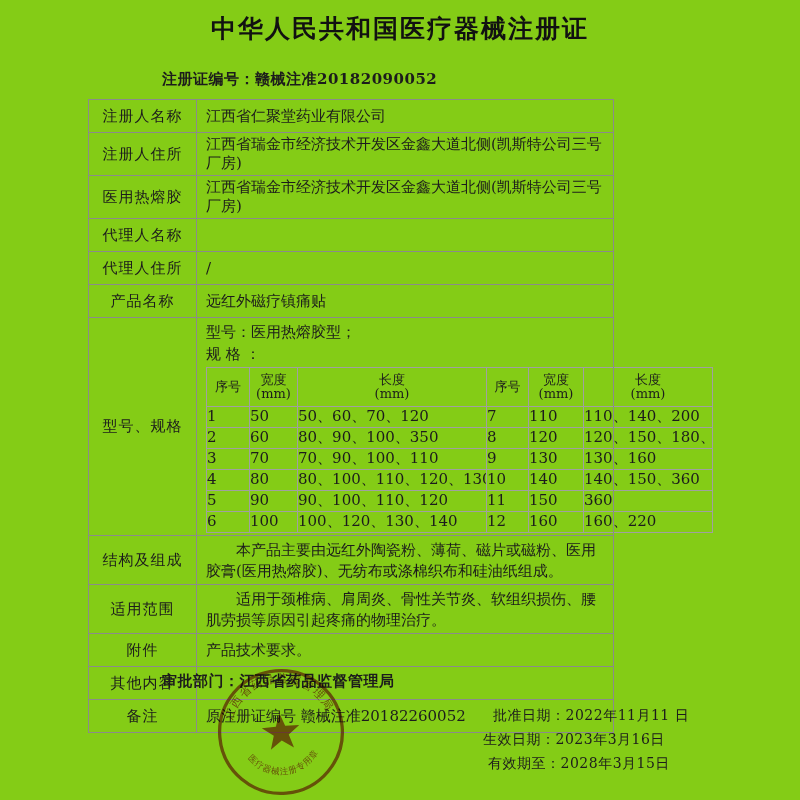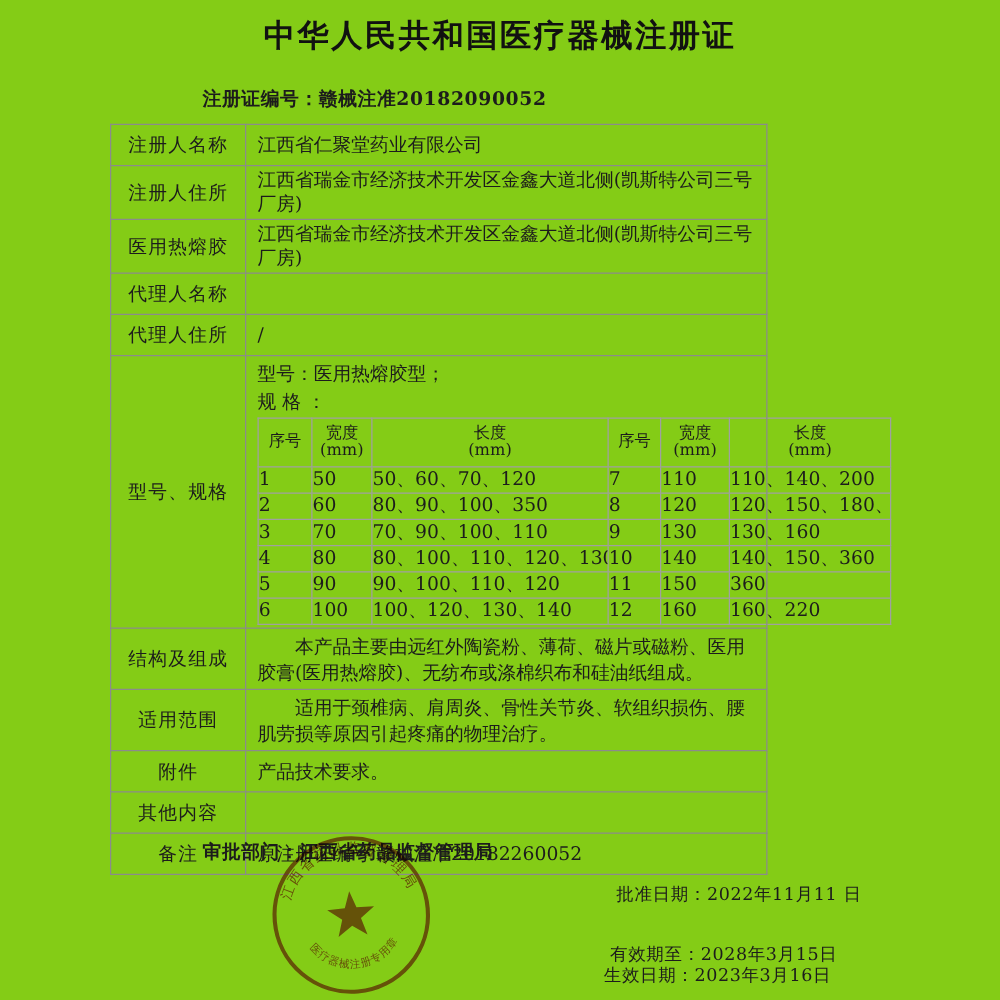--- a/index.html
+++ b/index.html
@@ -30,21 +30,21 @@
   table.spec th, table.spec td { border:1px solid #a0a0a0; 
        font-weight:400; font-size:15px; padding:0; }
   table.spec th { height:39px; font-size:13px; line-height:13px; }
   table.spec th .h2l { line-height:14px; }
   table.spec td { height:21px; white-space:nowrap; overflow:hidden; }
   td.sz-small { font-size:11.5px; }
 
   .approval { position:absolute; left:162px; top:672px; font-size:15px; font-weight:600; letter-spacing:0.5px; }
   .dateline { position:absolute; font-size:14px; letter-spacing:0.5px; }
   .d0 { left:473px; top:707px;margin-left:20px; }
-  .d1 { left:483px; top:772px; }
+  .d1 { left:483px; top:731px; }
   .d2 { left:488px; top:755px; }
 
   .seal { position:absolute; left:215px; top:666px; width:132px; height:132px;
           opacity:0.78; mix-blend-mode:multiply; transform:rotate(-5deg); pointer-events:none; }
 </style>
 </head>
 <body>
 
 <div class="page">
 
@@ -66,20 +66,24 @@
       <td class="lbl">医用热熔胶</td>
       <td class="val">江西省瑞金市经济技术开发区金鑫大道北侧(凯斯特公司三号厂房)</td>
     </tr>
     <tr class="h33">
       <td class="lbl">代理人名称</td>
       <td class="val"></td>
     </tr>
     <tr class="h33">
       <td class="lbl">代理人住所</td>
       <td class="val">/</td>
+    </tr>
+    <tr class="h33">
+      <td class="lbl">产品名称</td>
+      <td class="val">远红外磁疗镇痛贴</td>
     </tr>
     <tr class="model">
       <td class="lbl">型号、规格</td>
       <td class="val">
         <div class="mline">型号：医用热熔胶型；</div>
         <div class="mline">规 格 ：</div>
         <table class="spec">
           <colgroup>
             <col style="width:43px">
                 <col style="width:48px">

